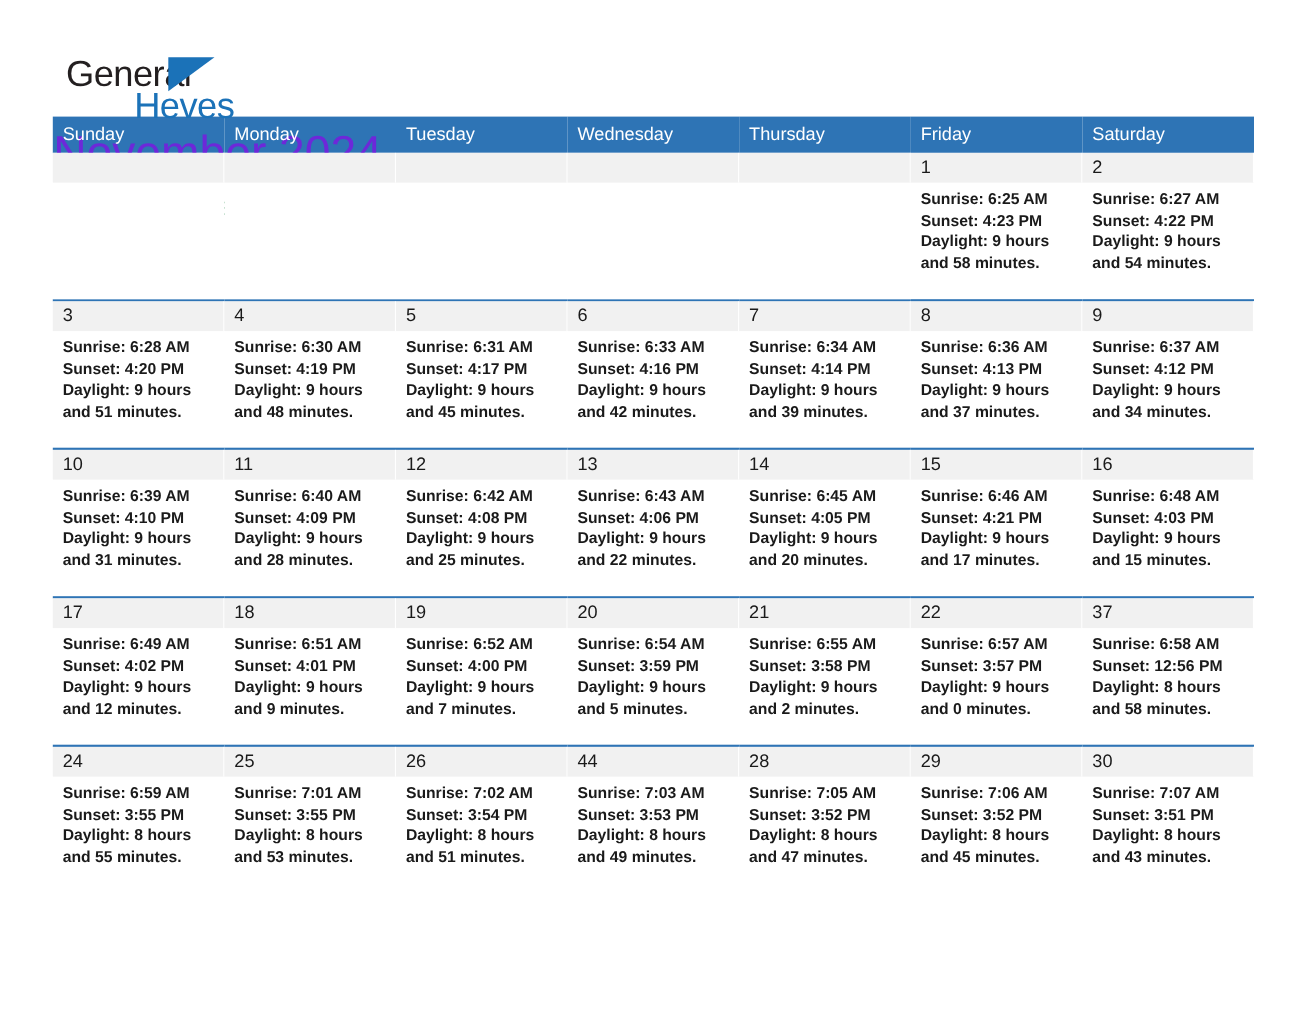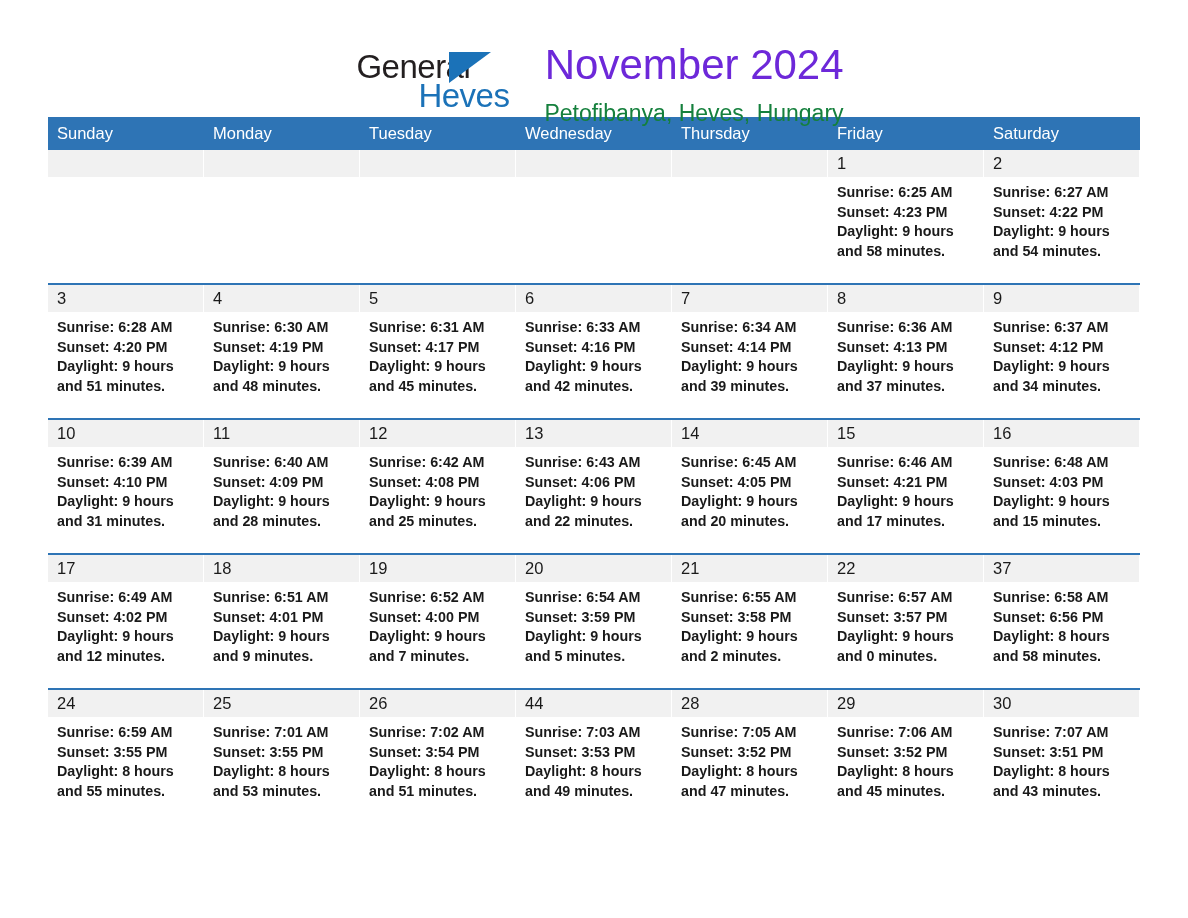--- a/index.html
+++ b/index.html
@@ -20,24 +20,25 @@
     width: 1188px;
     height: 918px;
     box-sizing: border-box;
     padding: 0 48px;
   }
 
   
   .masthead {
     display: flex;
     align-items: flex-start;
-    justify-content: center;
+    justify-content: space-between;
     padding-top: 40px;
     height: 106px;
     box-sizing: border-box;
+    flex-direction: column;
   }
   .logo {
     position: relative;
     width: 200px;
     height: 74px;
     flex: 0 0 auto;
   }
   .logo-general {
     position: absolute;
     left: 12px;
@@ -83,21 +84,20 @@
   .cal-sub {
     font-size: 23px;
     font-weight: normal;
     color: #15803d;
     margin: 13px 0 0 0;
     letter-spacing: 0px;
   }
 
   
   .calendar {
-    margin-top: 11px;
     width: 1092px;
     border-collapse: collapse;
     table-layout: fixed;
   }
   .calendar th {
     background: #2e74b5;
     color: #ffffff;
     font-weight: normal;
     font-size: 16.5px;
     text-align: left;
@@ -451,21 +451,21 @@
                 <div>Daylight: 9 hours</div>
                 <div>and 0 minutes.</div>
               </div>
             </div>
           </td>
           <td>
             <div class="daycell">
               <div class="daynum-bar">37</div>
               <div class="info">
                 <div>Sunrise: 6:58 AM</div>
-                <div>Sunset: 6:56 PM</div>
+                <div>Sunset: 12:56 PM</div>
                 <div>Daylight: 8 hours</div>
                 <div>and 58 minutes.</div>
               </div>
             </div>
           </td>
         </tr>
         <tr>
           <td>
             <div class="daycell">
               <div class="daynum-bar">24</div>

